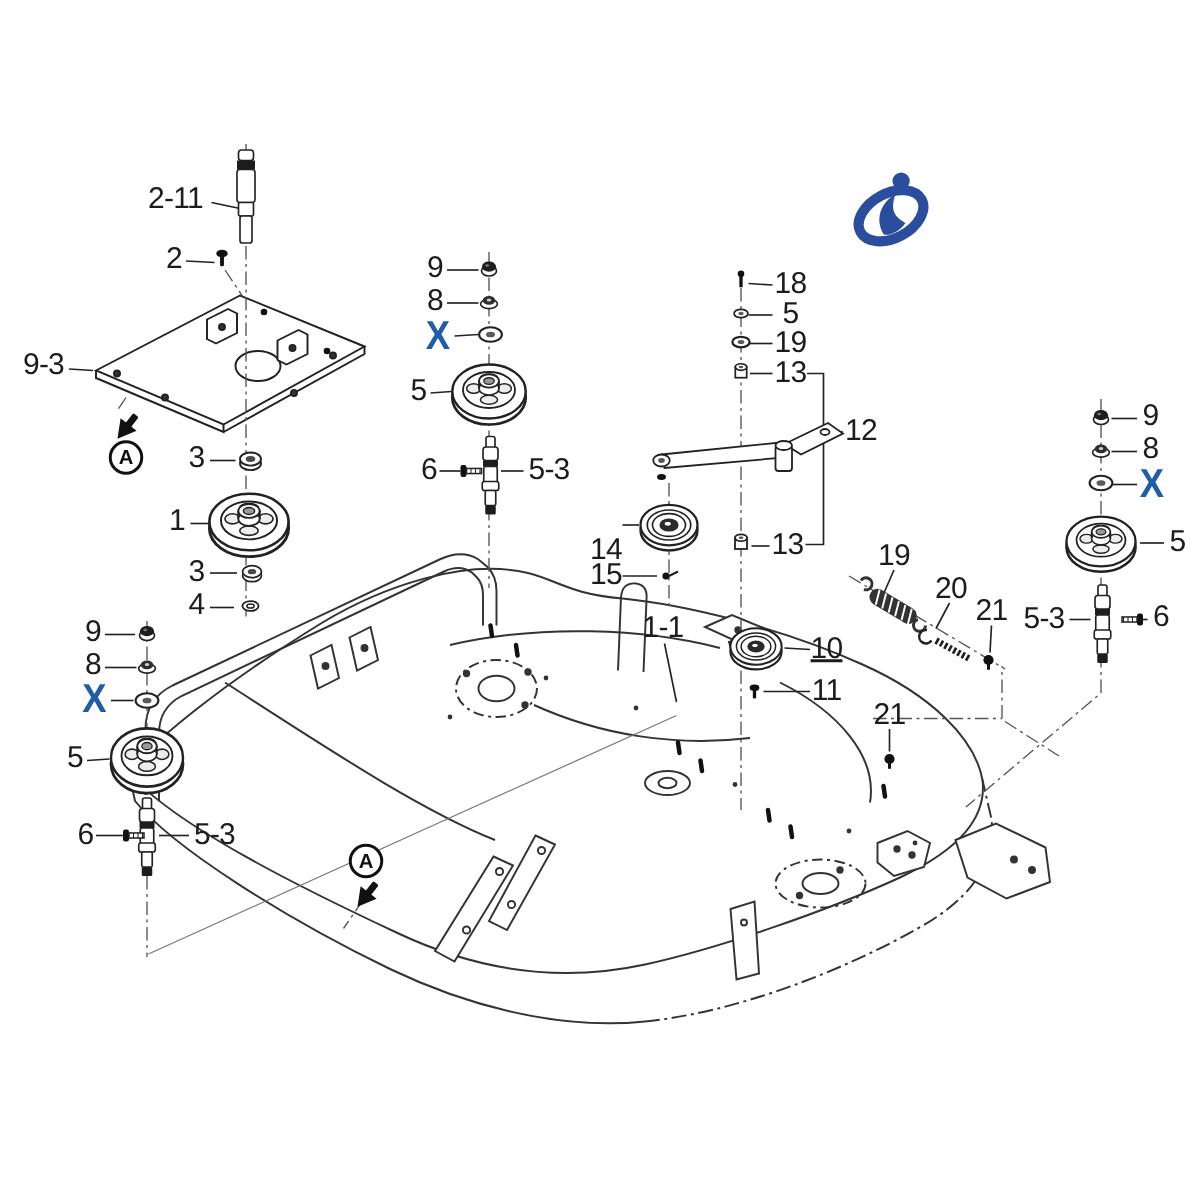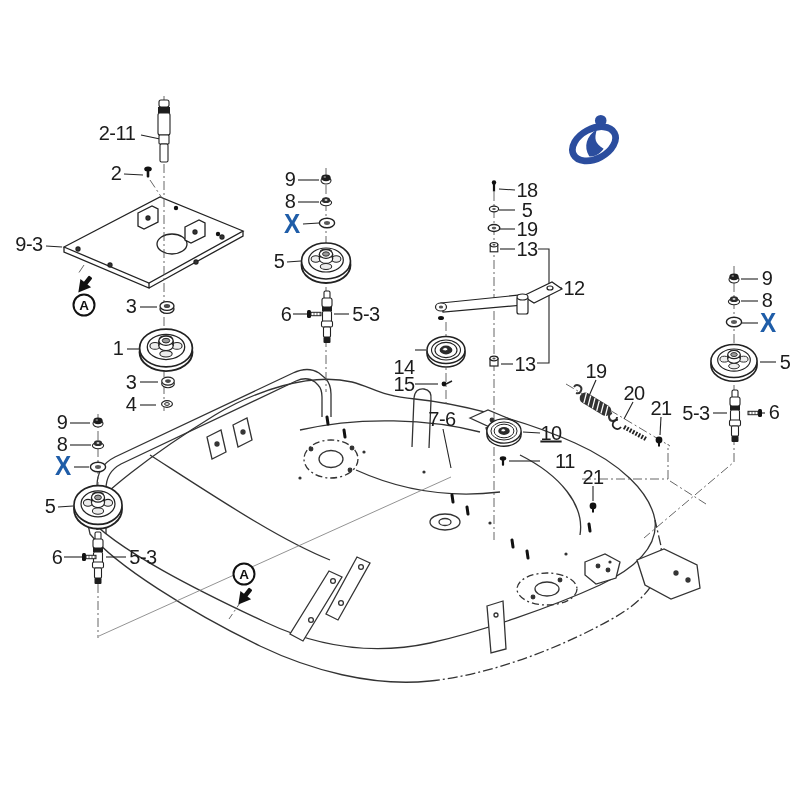--- a/index.html
+++ b/index.html
@@ -407,23 +407,23 @@
       <span class="callout" style="left: 286px; top: 314px;">6</span>
       <span class="callout" style="left: 366px; top: 314px;">5-3</span>
       <span class="callout" style="left: 527px; top: 190px;">18</span>
       <span class="callout" style="left: 527px; top: 210px;">5</span>
       <span class="callout" style="left: 527px; top: 229px;">19</span>
       <span class="callout" style="left: 527px; top: 249px;">13</span>
       <span class="callout" style="left: 574px; top: 288px;">12</span>
       <span class="callout" style="left: 404px; top: 337px; margin-top: 30px;">14</span>
       <span class="callout" style="left: 404px; top: 384px;">15</span>
       <span class="callout" style="left: 525px; top: 364px;">13</span>
-      <span class="callout" style="left: 442px; top: 419px;">7-6</span>
+      <span class="callout" style="left: 442px; top: 419px;">1-1</span>
       <span class="callout" style="left: 551px; top: 433px; text-decoration: underline;">10</span>
-      <span class="callout" style="left: 565px; top: 461px; text-align: center;">11</span>
+      <span class="callout" style="left: 551px; top: 461px; text-align: center;">11</span>
       <span class="callout" style="left: 596px; top: 371px;">19</span>
       <span class="callout" style="left: 634px; top: 393px;">20</span>
       <span class="callout" style="left: 661px; top: 408px;">21</span>
       <span class="callout" style="left: 593px; top: 477px;">21</span>
       <span class="callout" style="left: 696px; top: 413px;">5-3</span>
       <span class="callout" style="left: 774px; top: 412px;">6</span>
       <span class="callout" style="left: 767px; top: 278px;">9</span>
       <span class="callout" style="left: 767px; top: 300px;">8</span>
       <span class="callout x-mark" style="left: 768px; top: 323px;">X</span>
       <span class="callout" style="left: 785px; top: 362px;">5</span>

